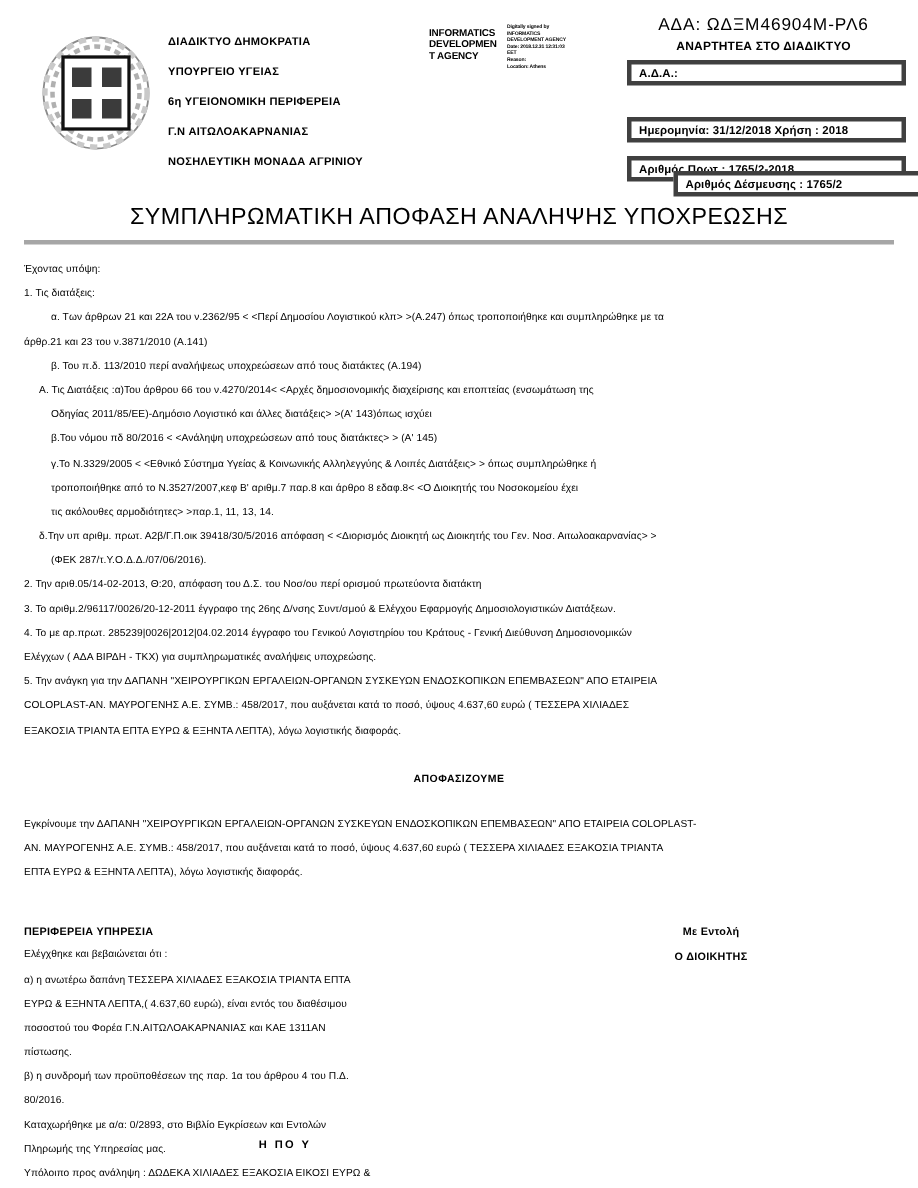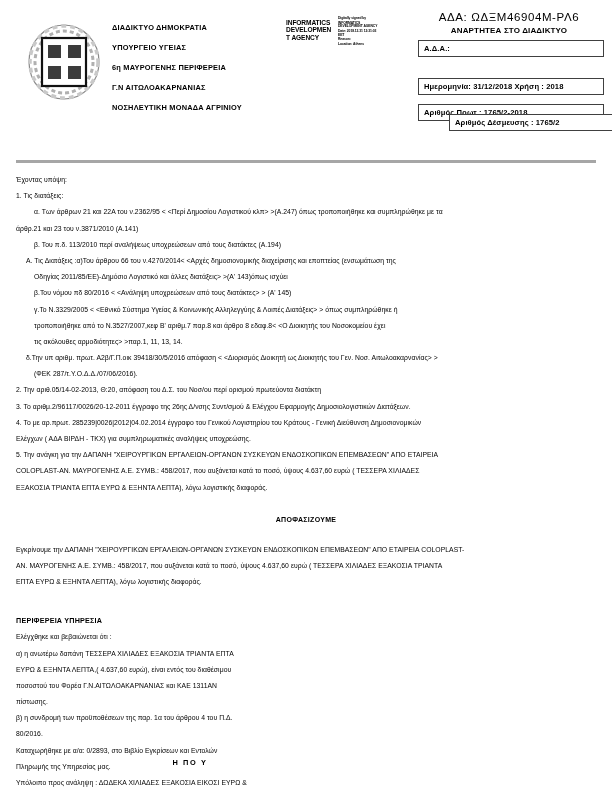--- a/index.html
+++ b/index.html
@@ -102,21 +102,21 @@
     font-weight: bold;
     letter-spacing: 0.15px;
     white-space: nowrap;
   }
 
   .boxrow {
     position: absolute;
     left: 418px;
     width: 186px;
     height: 17px;
-    border: 1px solid #404040;
+    border: 3px solid #404040;
     box-sizing: border-box;
     display: flex;
     align-items: center;
     padding-left: 5px;
     font-size: 7.6px;
     font-weight: bold;
     letter-spacing: 0.1px;
     white-space: nowrap;
     background: #fff;
   }
@@ -250,21 +250,21 @@
         <rect x="22" y="23" width="13" height="13" fill="#3b3b3b"></rect>
         <rect x="42" y="23" width="13" height="13" fill="#3b3b3b"></rect>
         <rect x="22" y="44" width="13" height="13" fill="#3b3b3b"></rect>
         <rect x="42" y="44" width="13" height="13" fill="#3b3b3b"></rect>
       </svg>
     </div>
 
     <div class="org-block">
       <div class="org-line">ΔΙΑΔΙΚΤΥΟ ΔΗΜΟΚΡΑΤΙΑ</div>
       <div class="org-line">ΥΠΟΥΡΓΕΙΟ ΥΓΕΙΑΣ</div>
-      <div class="org-line">6η ΜΑΥΡΟΓΕΝΗΣ ΠΕΡΙΦΕΡΕΙΑ</div>
+      <div class="org-line">6η ΥΓΕΙΟΝΟΜΙΚΗ ΠΕΡΙΦΕΡΕΙΑ</div>
       <div class="org-line">Γ.Ν ΑΙΤΩΛΟΑΚΑΡΝΑΝΙΑΣ</div>
       <div class="org-line">ΝΟΣΗΛΕΥΤΙΚΗ ΜΟΝΑΔΑ ΑΓΡΙΝΙΟΥ</div>
     </div>
 
     <div class="ida-block">
       <div class="ida-line">INFORMATICS</div>
       <div class="ida-line">DEVELOPMEN</div>
       <div class="ida-line">T AGENCY</div>
     </div>
 
@@ -280,20 +280,23 @@
 
     <div class="ada-top">ΑΔΑ: ΩΔΞΜ46904Μ-ΡΛ6</div>
     <div class="anartitea">ΑΝΑΡΤΗΤΕΑ ΣΤΟ ΔΙΑΔΙΚΤΥΟ</div>
 
     <div class="boxrow" id="box-ada">Α.Δ.Α.:</div>
     <div class="boxrow" id="box-date">Ημερομηνία: 31/12/2018 Χρήση : 2018</div>
     <div class="boxrow" id="box-prot">Αριθμός Πρωτ.: 1765/2-2018</div>
     <div class="boxrow" id="box-desm">Αριθμός Δέσμευσης : 1765/2</div>
   </div>
 
+  <div class="title-wrap">
+    <h1 class="doc-title">ΣΥΜΠΛΗΡΩΜΑΤΙΚΗ ΑΠΟΦΑΣΗ ΑΝΑΛΗΨΗΣ ΥΠΟΧΡΕΩΣΗΣ</h1>
+  </div>
   <div class="rule"></div>
 
   <div class="body-area">
 
     <div class="para">
       <span class="ln i0">Έχοντας υπόψη:</span>
       <span class="ln i0">1. Τις διατάξεις:</span>
       <span class="ln i2">α. Των άρθρων 21 και 22Α του ν.2362/95 &lt; &lt;Περί Δημοσίου Λογιστικού κλπ&gt; &gt;(Α.247) όπως τροποποιήθηκε και συμπληρώθηκε με τα</span>
       <span class="ln i0">άρθρ.21 και  23 του ν.3871/2010 (Α.141)</span>
       <span class="ln i2">β. Του π.δ. 113/2010 περί αναλήψεως υποχρεώσεων από τους διατάκτες (Α.194)</span>
@@ -325,20 +328,24 @@
     <div class="para">
       <span class="ln i0">Εγκρίνουμε την ΔΑΠΑΝΗ "ΧΕΙΡΟΥΡΓΙΚΩΝ ΕΡΓΑΛΕΙΩΝ-ΟΡΓΑΝΩΝ ΣΥΣΚΕΥΩΝ ΕΝΔΟΣΚΟΠΙΚΩΝ ΕΠΕΜΒΑΣΕΩΝ" ΑΠΟ ΕΤΑΙΡΕΙΑ COLOPLAST-</span>
       <span class="ln i0">ΑΝ. ΜΑΥΡΟΓΕΝΗΣ Α.Ε. ΣΥΜΒ.: 458/2017, που αυξάνεται κατά το ποσό, ύψους  4.637,60 ευρώ ( ΤΕΣΣΕΡΑ ΧΙΛΙΑΔΕΣ ΕΞΑΚΟΣΙΑ ΤΡΙΑΝΤΑ</span>
       <span class="ln i0">ΕΠΤΑ ΕΥΡΩ &amp; ΕΞΗΝΤΑ ΛΕΠΤΑ), λόγω λογιστικής διαφοράς.</span>
     </div>
 
     <div class="spacer-lg"></div>
 
     <div class="two-col">
 
+      <div class="col-right">
+        <span class="right-line">Με Εντολή</span>
+        <span class="right-line">Ο ΔΙΟΙΚΗΤΗΣ</span>
+      </div>
 
       <div class="col-left">
         <span class="bold-head">ΠΕΡΙΦΕΡΕΙΑ ΥΠΗΡΕΣΙΑ</span>
         <div class="para" style="padding:0;">
           <span class="ln i0">Ελέγχθηκε και βεβαιώνεται ότι :</span>
           <span class="ln i0">α) η ανωτέρω δαπάνη ΤΕΣΣΕΡΑ  ΧΙΛΙΑΔΕΣ  ΕΞΑΚΟΣΙΑ  ΤΡΙΑΝΤΑ  ΕΠΤΑ</span>
           <span class="ln i0">ΕΥΡΩ  &amp;  ΕΞΗΝΤΑ  ΛΕΠΤΑ,(  4.637,60  ευρώ), είναι εντός του διαθέσιμου</span>
           <span class="ln i0">ποσοστού  του  Φορέα  Γ.Ν.ΑΙΤΩΛΟΑΚΑΡΝΑΝΙΑΣ   και  ΚΑΕ   1311ΑΝ</span>
           <span class="ln i0">πίστωσης.</span>
           <span class="ln i0">β) η συνδρομή των προϋποθέσεων της παρ. 1α του άρθρου 4 του Π.Δ.</span>

